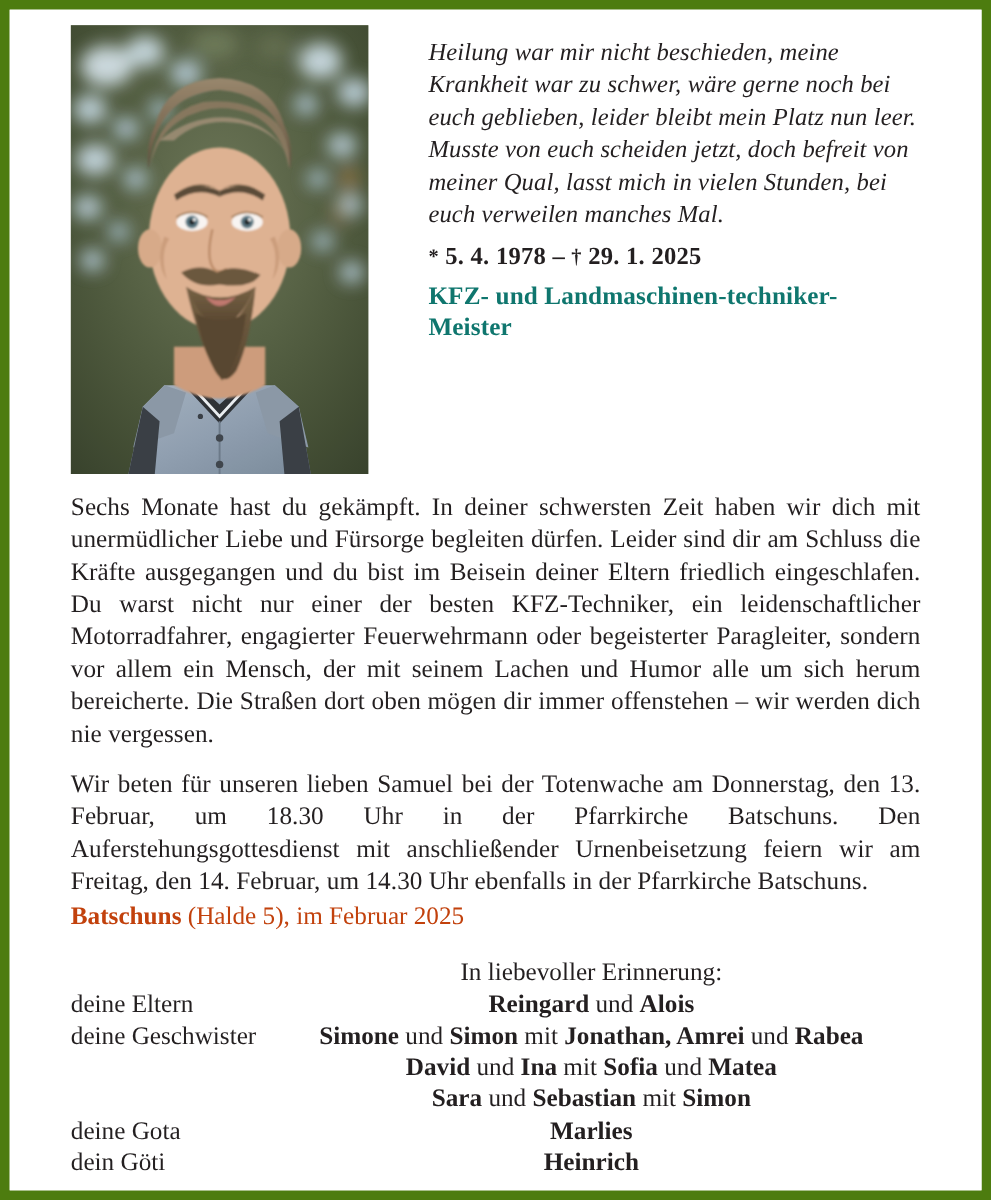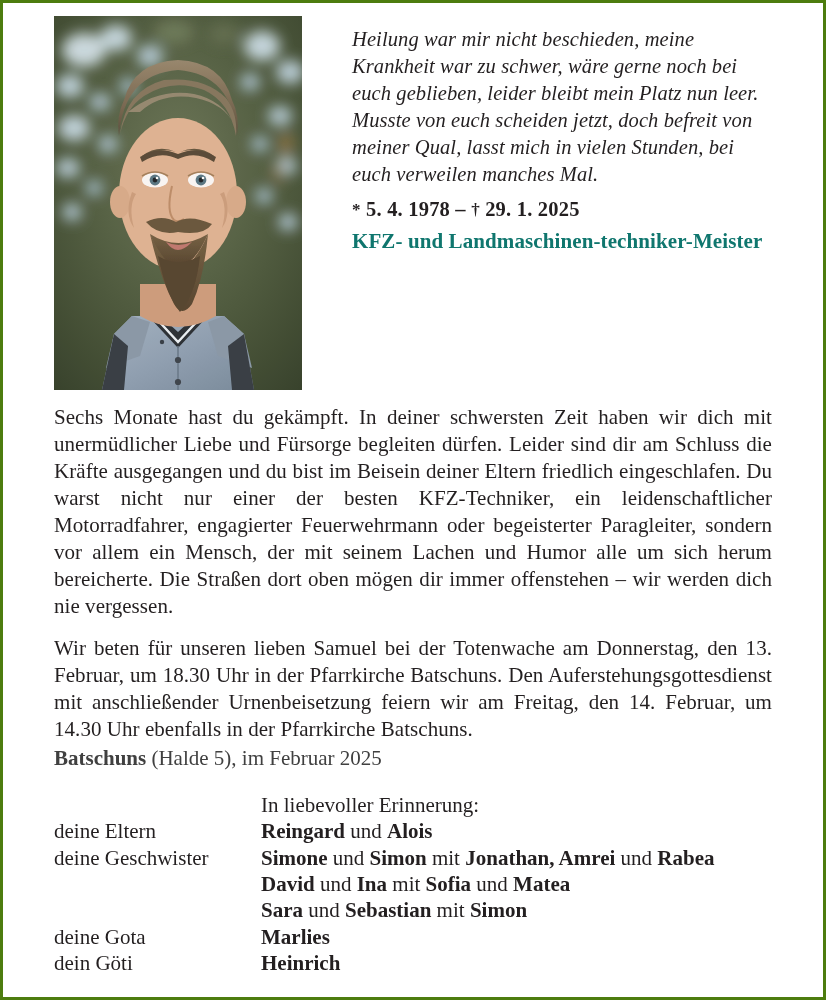--- a/index.html
+++ b/index.html
@@ -9,21 +9,21 @@
   }
   body {
     font-family: "Liberation Serif", serif;
   }
   .page {
     position: relative;
     width: 826px;
     height: 1000px;
     box-sizing: border-box;
     background: #ffffff;
-    border: 3px solid #4d7c0f;
+    border: 8px solid #4d7c0f;
     overflow: hidden;
   }
   .inner {
     position: relative;
     width: 100%;
     height: 100%;
     background: #ffffff;
     box-sizing: border-box;
     padding: 13px 51px 0 51px;
   }
@@ -96,21 +96,21 @@
     color: #231f20;
     text-align: justify;
     text-justify: inter-word;
     letter-spacing: 0.05px;
   }
   p.para:last-of-type { margin-bottom: 0; }
 
   .place-line {
     font-size: 21px;
     line-height: 1.3;
-    color: #404040;
+    color: #c2410c;
     margin-top: 2px;
   }
   .place-line b { font-weight: bold; }
 
   
   .family {
     margin-top: 20px;
     border-collapse: collapse;
   }
   .family td {
@@ -120,21 +120,21 @@
     vertical-align: top;
     padding: 0;
   }
   .family td.label {
     text-align: left;
     width: 200px;
     padding-right: 7px;
     white-space: nowrap;
   }
   .family td.names {
-    text-align: left;
+    text-align: center;
     white-space: nowrap;
   }
   .family td.names b { font-weight: bold; }
   .family tr.head td.names { font-weight: normal; }
 </style>
 </head>
 <body>
 
 <div class="page">
   <div class="inner">

